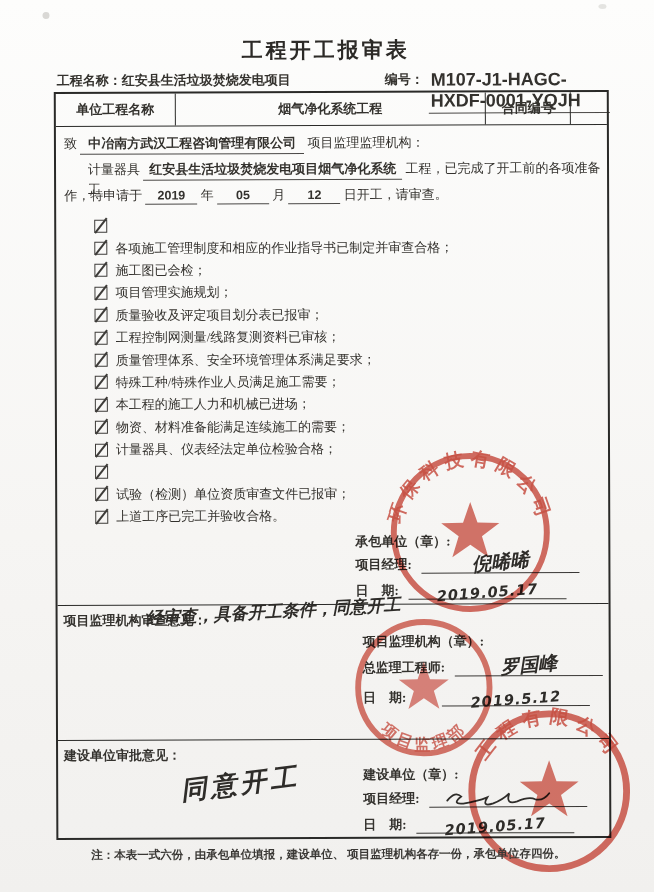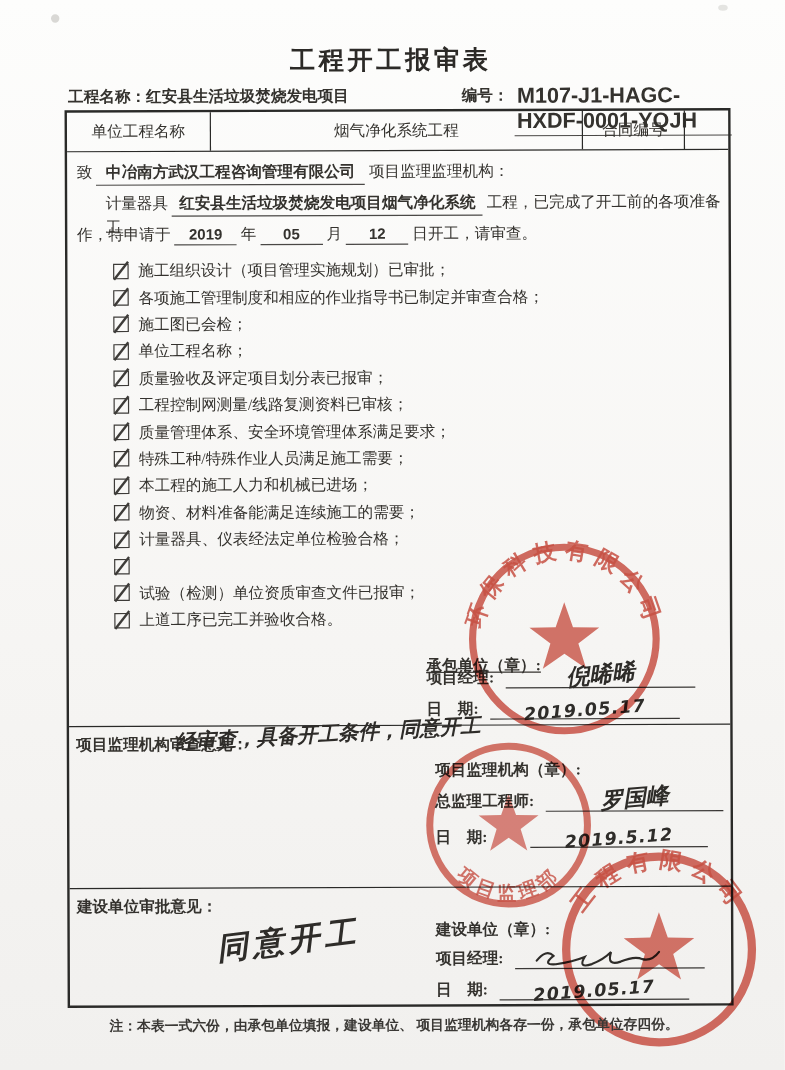--- a/index.html
+++ b/index.html
@@ -13,21 +13,21 @@
   .title{position:absolute;top:36px;left:0;width:100%;text-align:center;
          font-size:21px;font-weight:bold;letter-spacing:3px;color:#2c2a27;}
   .header-line{position:absolute;top:71px;left:58px;width:552px;font-size:13px;font-weight:bold;}
   .hdr-code-label{position:absolute;left:328px;top:0;}
   .hdr-code{position:absolute;left:372px;top:-1px;font-family:"Liberation Sans","DejaVu Sans",sans-serif;
             font-size:18px;border-bottom:1.2px solid #4a4846;padding:0 4px 1px 2px;min-width:175px;}
   .form-table{position:absolute;left:55px;top:91px;width:555px;height:748px;
               border:2px solid #2a2a28;box-sizing:border-box;font-size:13px;}
   .sec{position:absolute;left:0;width:100%;box-sizing:border-box;}
   .row1{top:0;height:33px;border-bottom:1.6px solid #2a2a28;display:flex;}
-  .cell{display:flex;align-items:center;justify-content:center;font-weight:normal;box-sizing:border-box;}
+  .cell{display:flex;align-items:center;justify-content:center;font-weight:bold;box-sizing:border-box;}
   .c1{width:120px;border-right:1.6px solid #2a2a28;}
   .c2{width:310px;border-right:1.6px solid #2a2a28;}
   .c3{width:85px;border-right:1.6px solid #2a2a28;text-align:center;}
   .c4{flex:1;}
   .main{top:33px;height:479px;border-bottom:1.6px solid #2a2a28;}
   .sup{top:512px;height:135px;border-bottom:1.6px solid #2a2a28;}
   .cons{top:647px;height:99px;}
   .to-line{position:absolute;left:8px;top:8px;}
   .uline{display:inline-block;border-bottom:1.2px solid #4a4846;text-align:center;padding:0 6px 1px;}
   .to-u{min-width:212px;font-weight:bold;}
@@ -104,33 +104,32 @@
           <span>年</span>
           <span class="uline num-u">05</span>
           <span>月</span>
           <span class="uline num-u">12</span>
           <span>日开工，请审查。</span>
         </div>
 
         <div class="checklist">
           <div class="chk-item">
               <span class="cb"></span>
-              <span>施工组织设计（项目管理实施规划）已审批；</span>
             </div>
           <div class="chk-item">
               <span class="cb"></span>
               <span>各项施工管理制度和相应的作业指导书已制定并审查合格；</span>
             </div>
           <div class="chk-item">
               <span class="cb"></span>
               <span>施工图已会检；</span>
             </div>
           <div class="chk-item">
               <span class="cb"></span>
-              <span>单位工程名称；</span>
+              <span>项目管理实施规划；</span>
             </div>
           <div class="chk-item">
               <span class="cb"></span>
               <span>质量验收及评定项目划分表已报审；</span>
             </div>
           <div class="chk-item">
               <span class="cb"></span>
               <span>工程控制网测量/线路复测资料已审核；</span>
             </div>
           <div class="chk-item">
@@ -160,21 +159,21 @@
               <span class="cb"></span>
               <span>试验（检测）单位资质审查文件已报审；</span>
             </div>
           <div class="chk-item">
               <span class="cb"></span>
               <span>上道工序已完工并验收合格。</span>
             </div>
         </div>
 
         <div class="sig-block" style="left:298px;top:404px;width:250px;">
-          <div class="sig-row" style="top:16px;text-decoration:underline;">
+          <div class="sig-row" style="top:3px;">
             <span>承包单位（章）:</span>
           </div>
           <div class="sig-row" style="top:26px;">
             <span>项目经理:</span>
             <span class="sigline w160">
               <span class="hand hand-sig">倪晞晞</span>
             </span>
           </div>
           <div class="sig-row" style="top:52px;">
             <span>日　期:</span>

